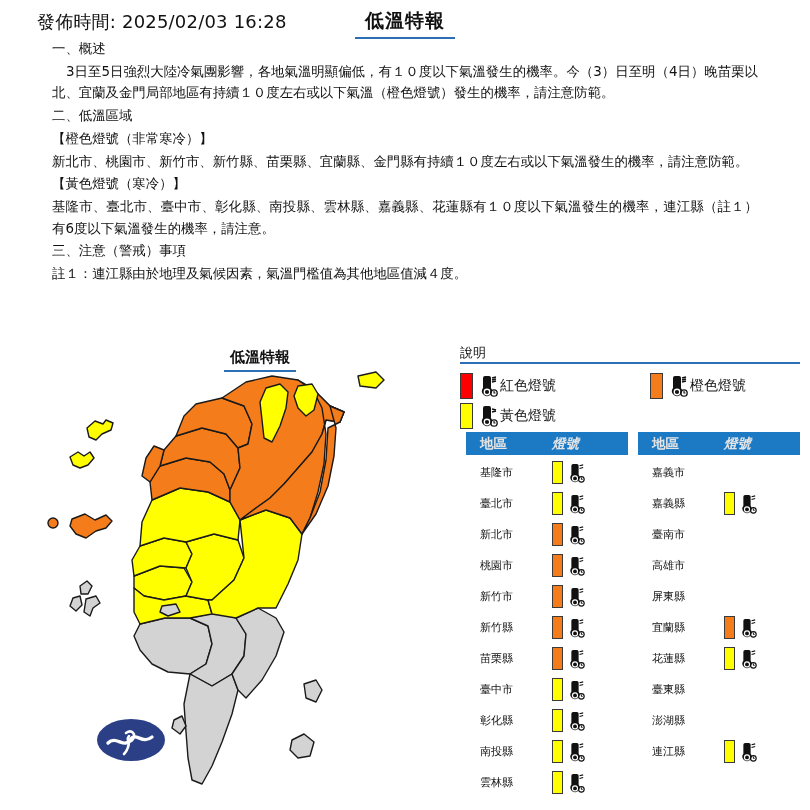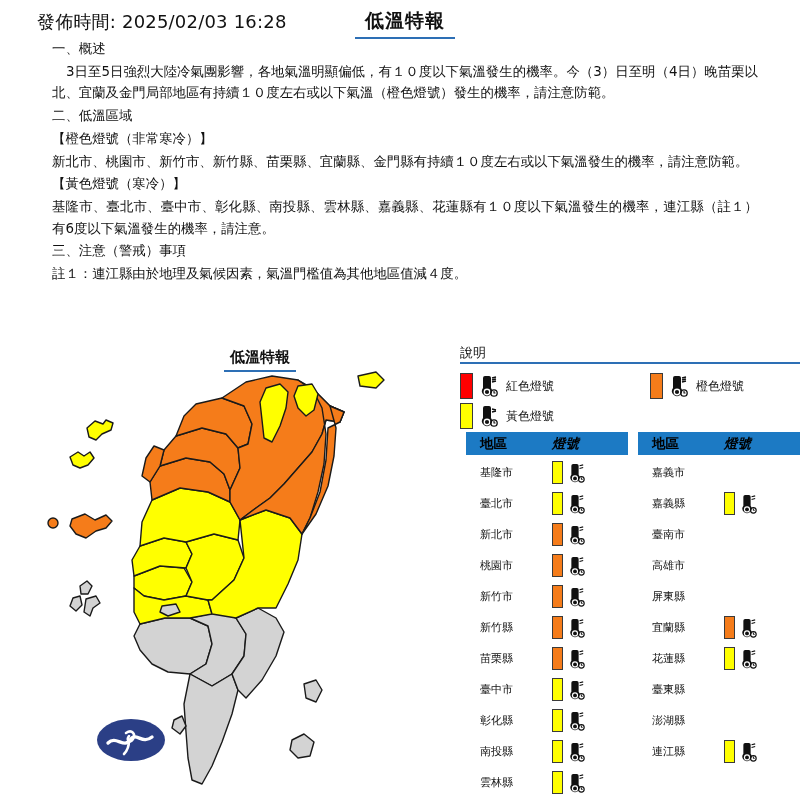--- a/index.html
+++ b/index.html
@@ -73,31 +73,31 @@
   }
   .legend-rows { margin-top: 7px; }
   .legend-row { display: flex; align-items: center; height: 30px; }
   .legend-item { display: flex; align-items: center; width: 190px; }
   .legend-item.second { width: 150px; }
   .swatch {
     width: 13px; height: 26px; border: 1px solid #3a3a3a;
     flex: 0 0 auto;
   }
   .therm { width: 22px; height: 24px; margin-left: 3px; flex: 0 0 auto; }
-  .legend-label { font-size: 12px; margin-left: 8px; white-space: nowrap; }
+  .legend-label { font-size: 14px; margin-left: 2px; white-space: nowrap; }
 
   
   .tables {
     position: absolute; left: 466px; top: 432px;
     width: 334px;
     display: flex; gap: 10px;
   }
   .tbl { width: 162px; }
   .tbl-head {
-    background: #1c7ac4; color: #000000;
+    background: #1c7ac4; color: #e5e5e5;
     font-size: 13.5px; font-weight: bold;
     height: 23px; display: flex; align-items: center;
   }
   .tbl-head .h-area { width: 86px; padding-left: 14px; }
   .tbl-head .h-sig  { width: 70px; font-style: italic; }
   .tbl-body { margin-top: 2px; }
   .trow { height: 31px; display: flex; align-items: center; }
   .trow .c-area { width: 86px; padding-left: 14px; font-size: 11px; white-space: nowrap; }
   .trow .c-sig  { width: 70px; display: flex; align-items: center; }
   .sig-swatch { width: 11px; height: 23px; border: 1px solid #3a3a3a; flex: 0 0 auto; }

